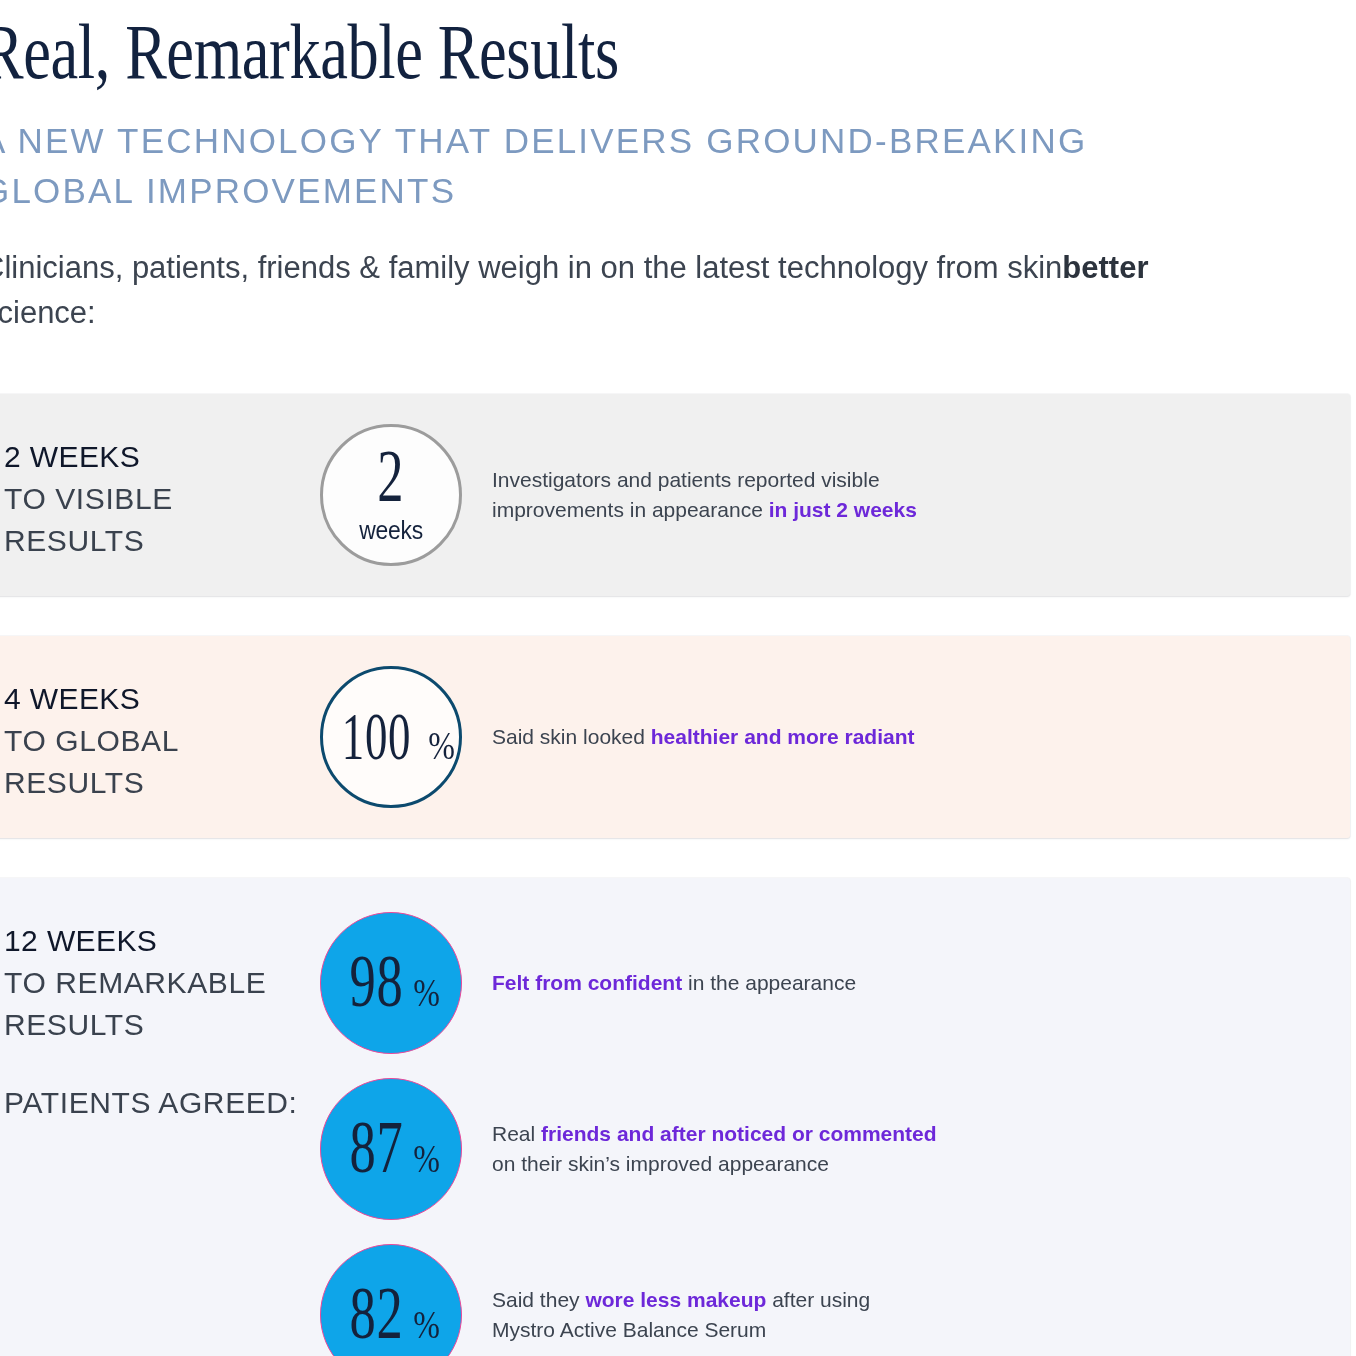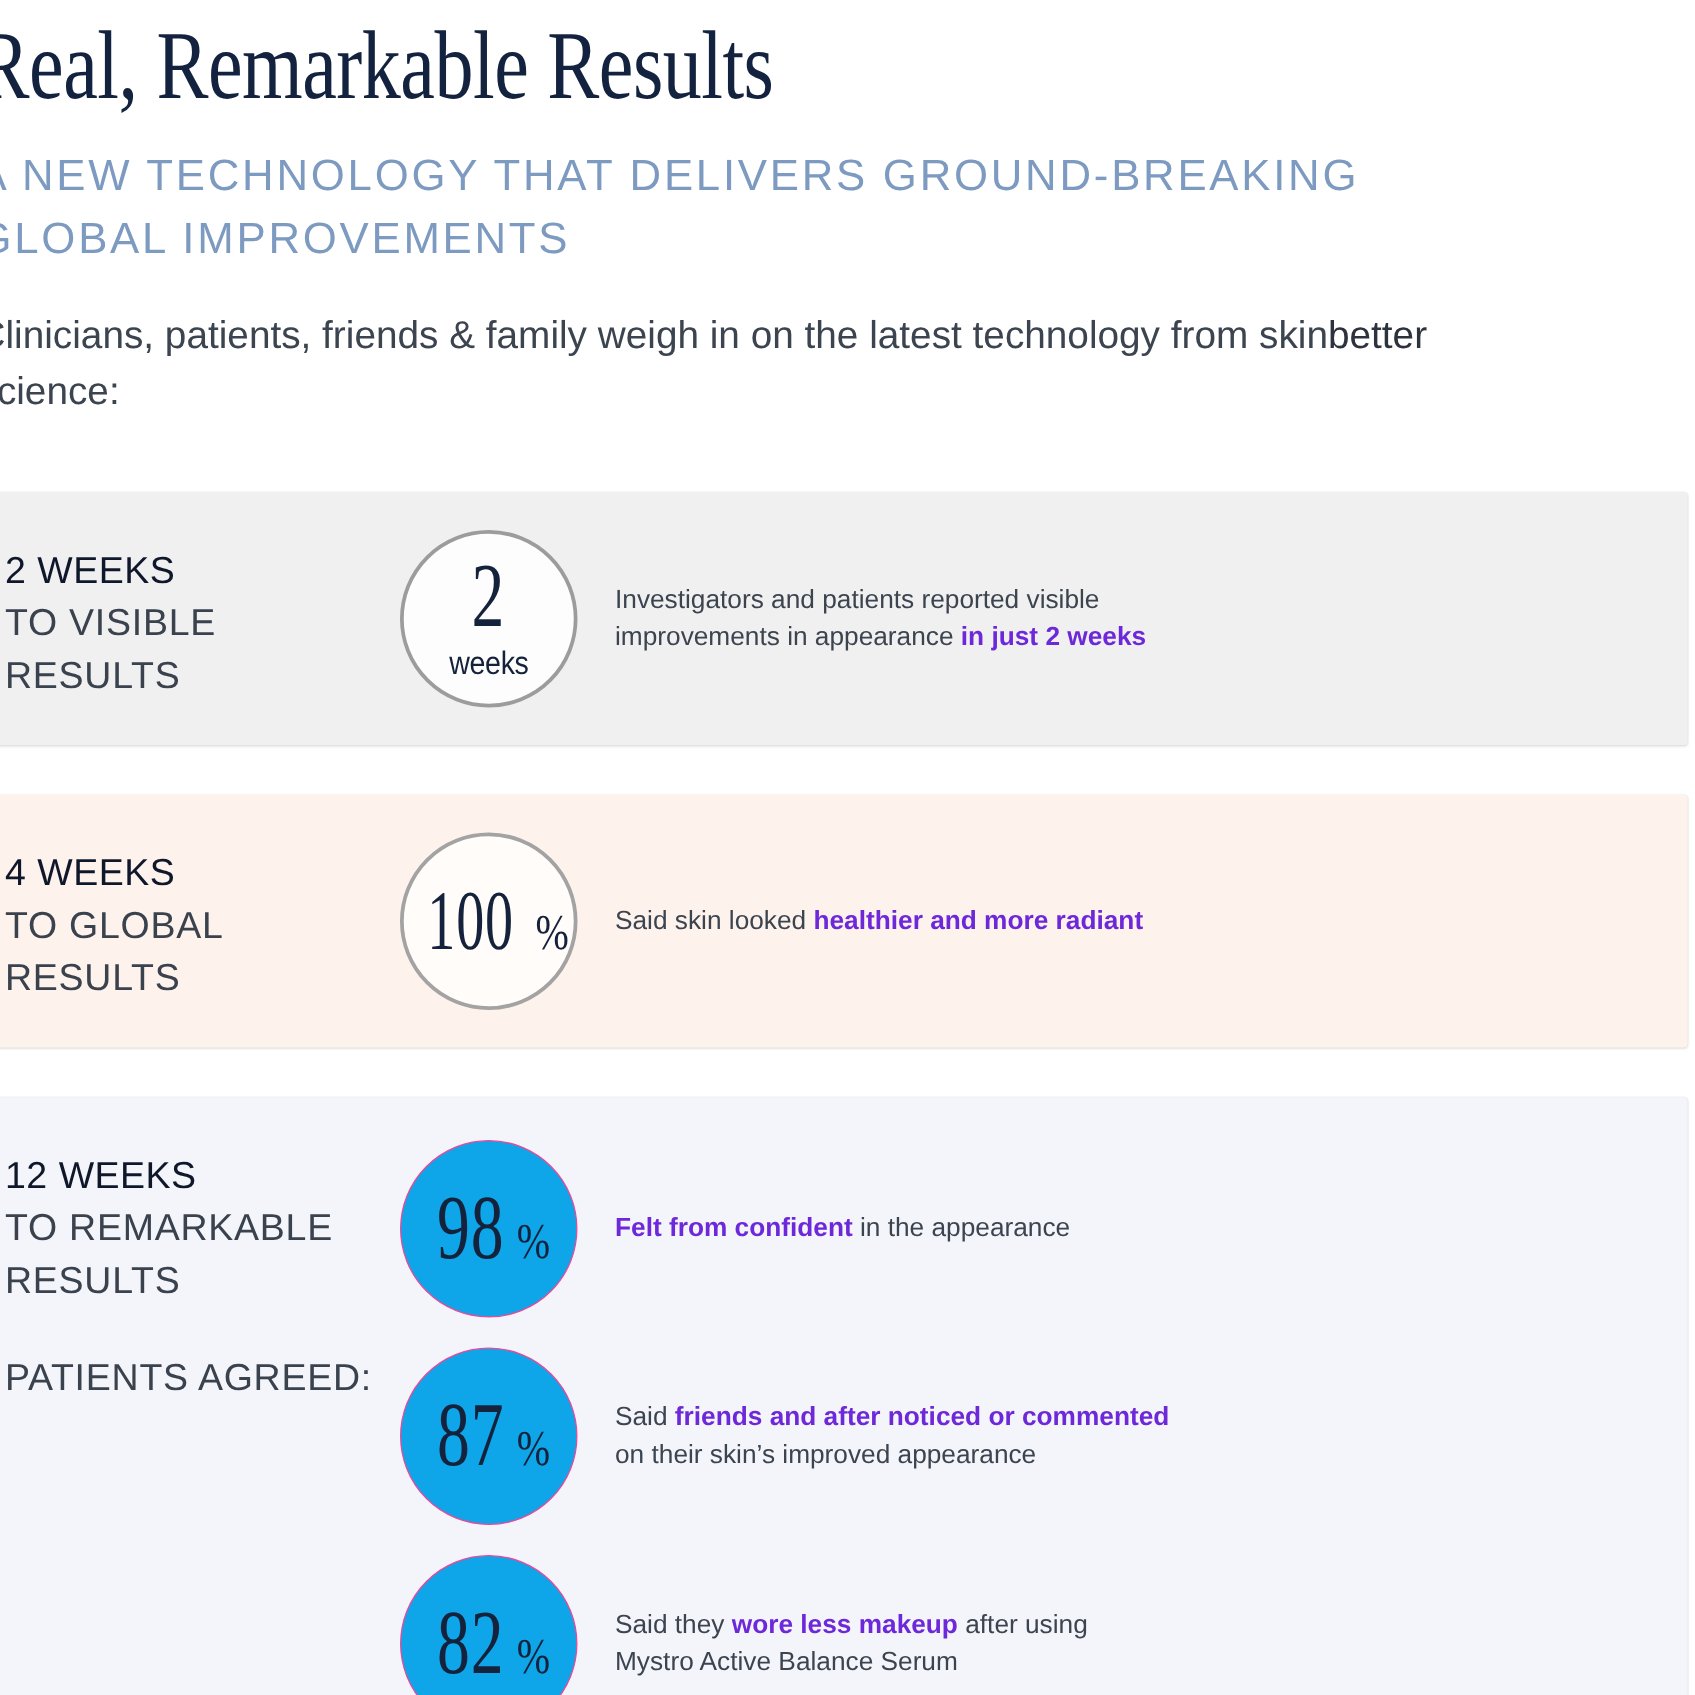--- a/index.html
+++ b/index.html
@@ -53,21 +53,21 @@
   .subhead .line2 { display: block; }
 
   .intro {
     font-family: "Liberation Sans", sans-serif;
     font-size: 31px;
     line-height: 1.45;
     color: #3c4450;
     margin: 30px 0 0 0;
     max-width: 1250px;
   }
-  .intro b { font-weight: 400; color: #2c333d; }
+  .intro b { font-weight: 700; color: #2c333d; }
 
   
   .panels {
     margin-top: 58px;
     width: 1368px;
   }
 
   .panel {
     position: relative;
     box-sizing: border-box;
@@ -122,21 +122,21 @@
     height: 142px;
     border-radius: 50%;
     background: #fdfdfd;
     display: flex;
     flex-direction: column;
     align-items: center;
     justify-content: center;
     box-sizing: border-box;
   }
   .circle-gray  { border: 3px solid #9c9c9c; }
-  .circle-peach { border: 3px solid #a3a3a3; background: #fffcfa; }
+  .circle-peach { border: 3px solid #0c4a6e; background: #fffcfa; }
   .circle-blue  { border: 1px solid #ec4899; background: #0ea5e9; }
 
   .circle-main {
     font-family: "Liberation Serif", serif;
     font-weight: 400;
     color: #14223c;
     font-size: 73px;
     line-height: 0.86;
     transform: scaleX(0.72);
     letter-spacing: 1px;
@@ -266,21 +266,21 @@
         </div>
 
         <div class="stat-row">
           <div class="circle circle-blue">
             <div class="circle-row-inline">
               <span class="circle-main">87</span>
               <span class="circle-suffix">%</span>
             </div>
           </div>
           <div class="stat-text">
-            <span class="brk"><span>Said </span><b>friends and after noticed or commented</b></span>
+            <span class="brk"><span>Real </span><b>friends and after noticed or commented</b></span>
             <span class="brk">on their skin’s improved appearance</span>
           </div>
         </div>
 
         <div class="stat-row">
           <div class="circle circle-blue">
             <div class="circle-row-inline">
               <span class="circle-main">82</span>
               <span class="circle-suffix">%</span>
             </div>

